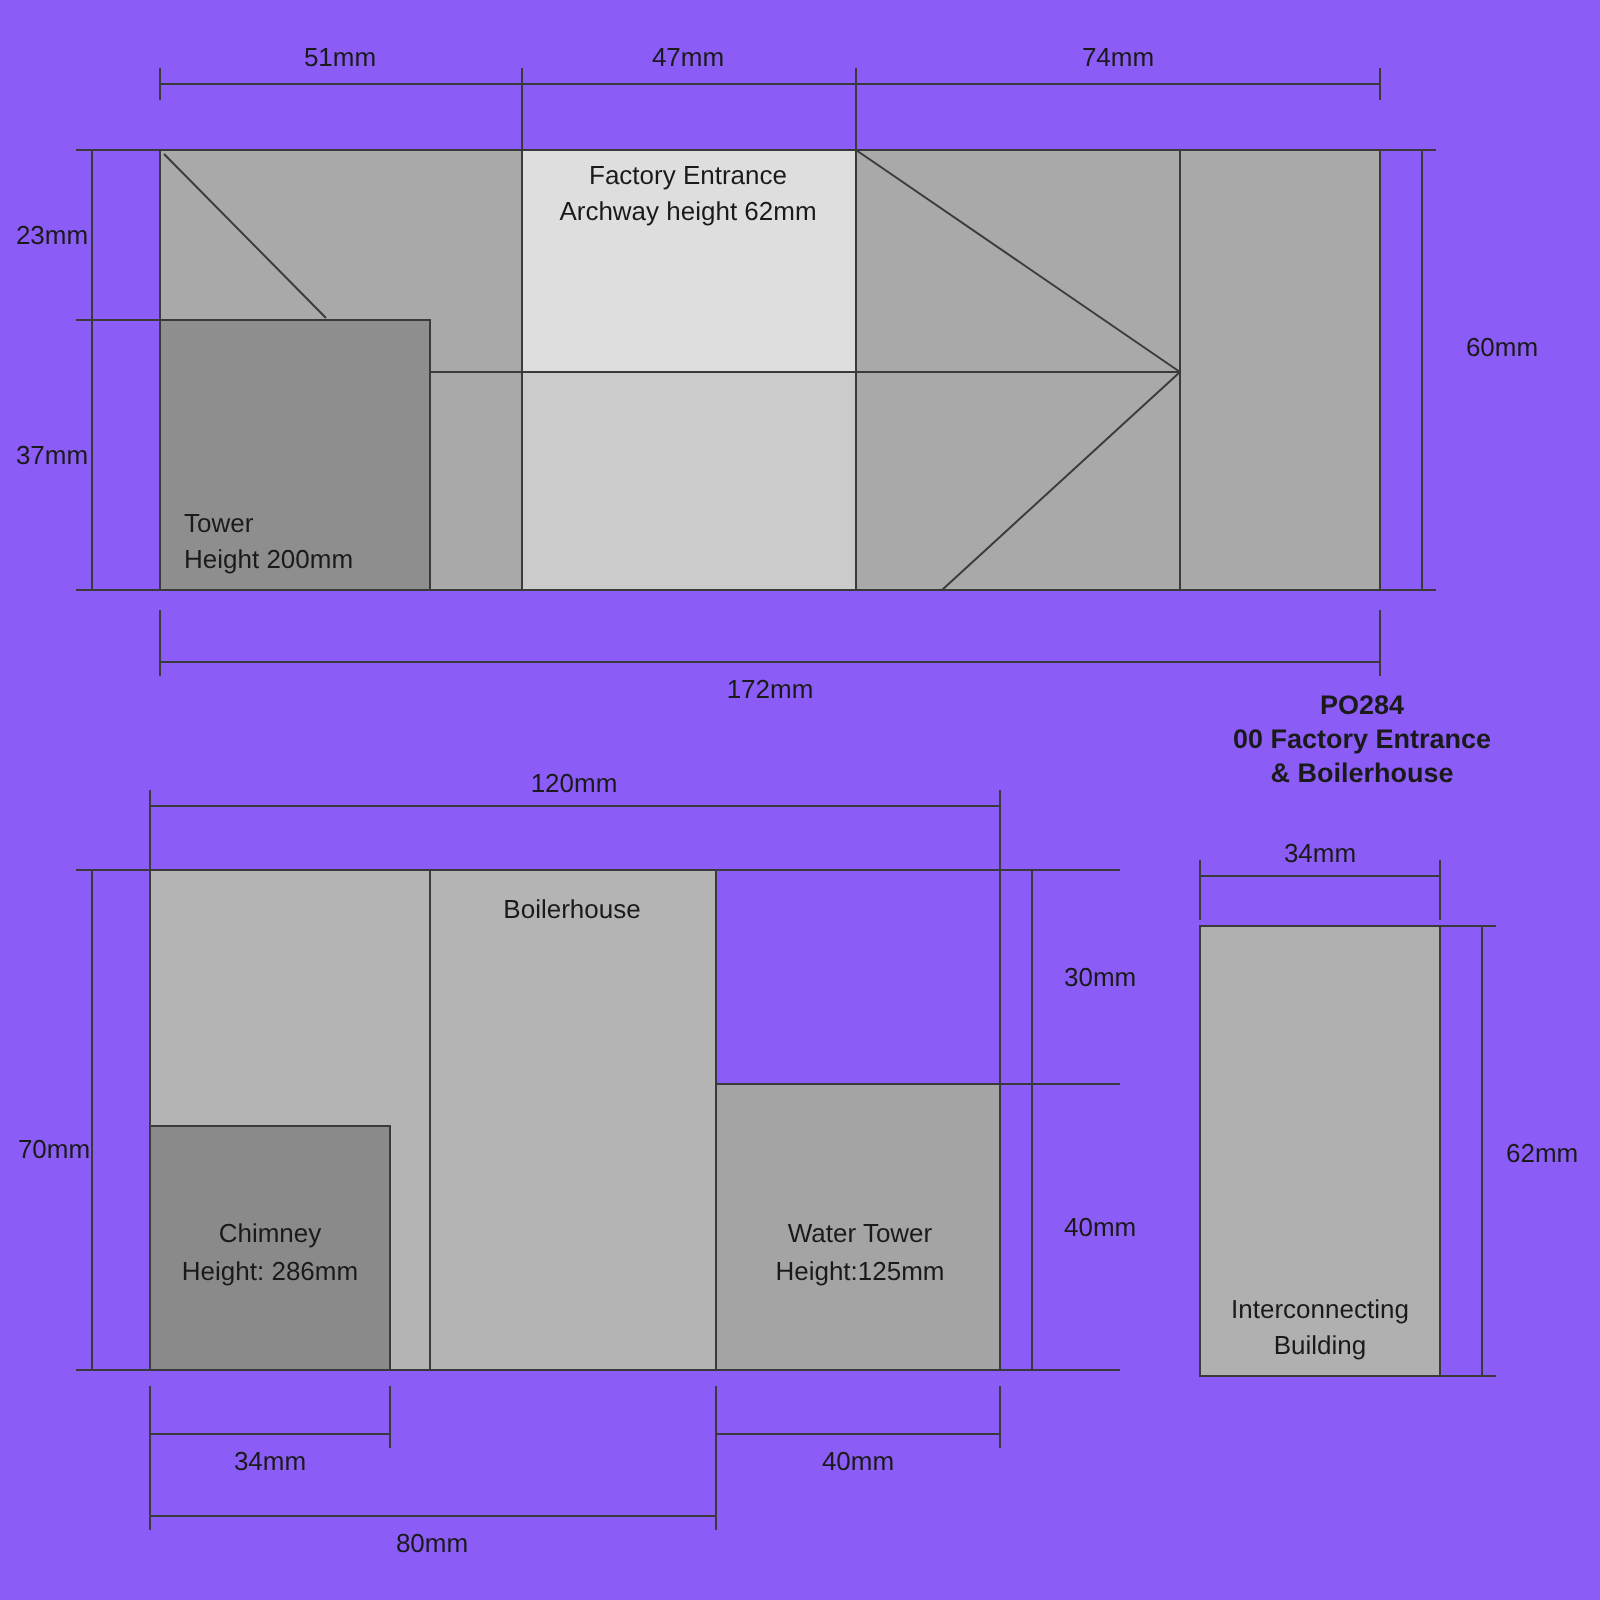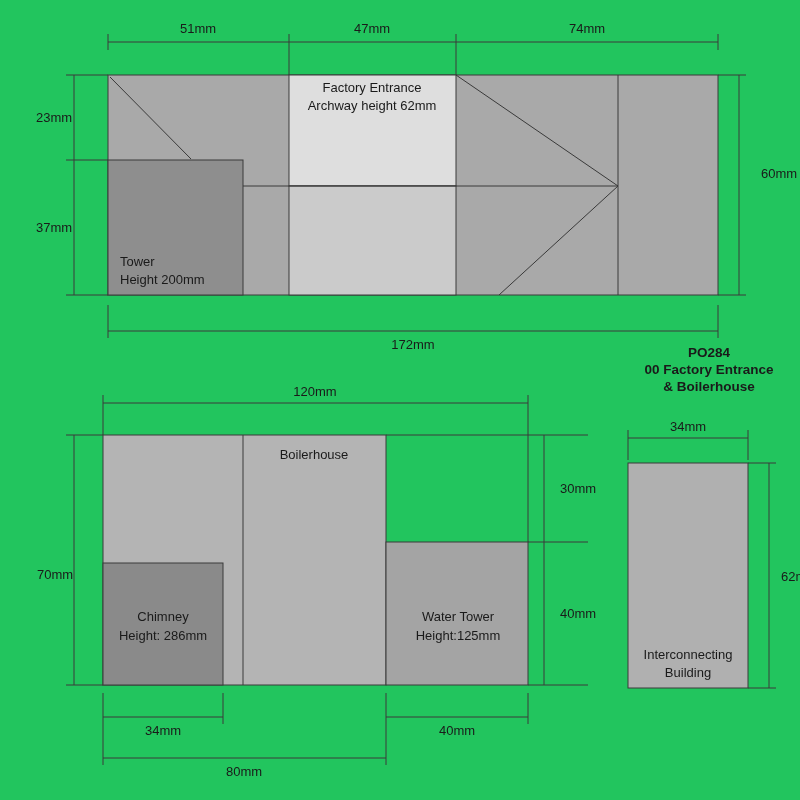--- a/index.html
+++ b/index.html
@@ -1,18 +1,18 @@
 <!DOCTYPE html>
 <html><head>
 <meta charset="utf-8">
 <style>
   * { margin: 0; padding: 0; box-sizing: border-box; }
   html, body { background: #ffffff; }
   body { font-family: "Liberation Sans", sans-serif; }
-  .canvas { position: relative; width: 800px; height: 800px; background: #22c55e; overflow: hidden; padding-left: 28px; }
+  .canvas { position: relative; width: 800px; height: 800px; background: #8b5cf6; overflow: hidden; }
   svg { display: block; }
   svg text { font-family: "Liberation Sans", sans-serif; font-size: 13px; fill: #1a1a1a; }
   svg text.bold { font-weight: bold; font-size: 13.5px; }
   .ln { stroke: #3a3a3a; stroke-width: 1; fill: none; }
   .shape { stroke: #3a3a3a; stroke-width: 1; }
 </style>
 </head>
 <body>
 
 <div class="canvas">

